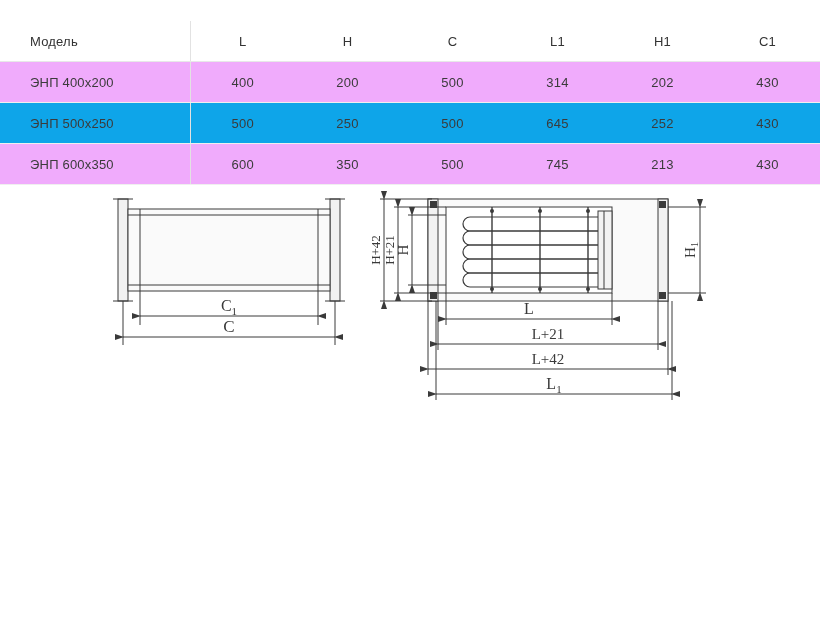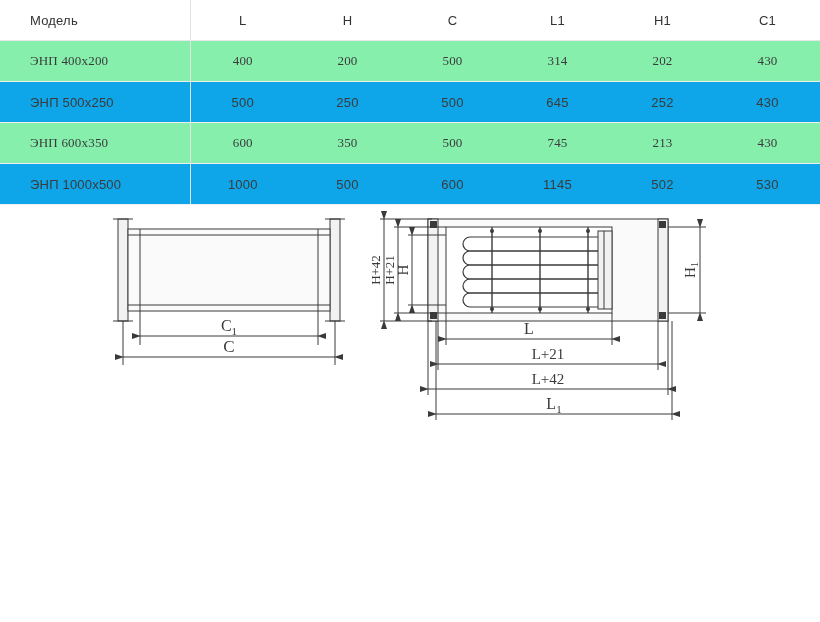--- a/index.html
+++ b/index.html
@@ -11,20 +11,21 @@
     width: 820px;
     height: 622px;
     font-family: "Liberation Sans", sans-serif;
     color: #333333;
     overflow: hidden;
   }
   .page {
     position: relative;
     width: 820px;
     height: 498px;
+    margin-top: 21px;
   }
 
   
   table.spec {
     width: 820px;
     border-collapse: collapse;
     table-layout: fixed;
     font-size: 13px;
   }
   table.spec col.c-model { width: 190px; }
@@ -41,22 +42,21 @@
   table.spec th {
     font-size: 13px;
     color: #333;
   }
   table.spec th.model-head, table.spec td.model-cell {
     text-align: left;
     padding-left: 30px;
     border-right: 1px solid #e2e2e2;
   }
   table.spec tr.r-even td, table.spec tr.r-even th {
-    background: #86efac;
-    font-family: Liberation Serif, serif;
+    background: #f0abfc;
   }
   table.spec tr.r-odd td, table.spec tr.r-odd th {
     background: #0ea5e9;
   }
   table.spec tr.head th {
     background: #ffffff;
     border-bottom: 1px solid #e8e8e8;
   }
   table.spec td {
     border-bottom: 1px solid #efefef;
@@ -117,29 +117,20 @@
       </tr>
       <tr class="r-even">
         <td class="model-cell">ЭНП 600х350</td>
         <td>600</td>
         <td>350</td>
         <td>500</td>
         <td>745</td>
         <td>213</td>
         <td>430</td>
       </tr>
-      <tr class="r-odd">
-        <td class="model-cell">ЭНП 1000х500</td>
-        <td>1000</td>
-        <td>500</td>
-        <td>600</td>
-        <td>1145</td>
-        <td>502</td>
-        <td>530</td>
-      </tr>
     </tbody>
   </table>
 
   <div class="drawing">
     <svg width="820" height="250" viewBox="0 0 820 250" xmlns="http://www.w3.org/2000/svg">
       <defs>
         <marker id="arrS" markerWidth="9" markerHeight="9" refX="8" refY="4.5" orient="auto">
           <path d="M9,4.5 L0,1.5 L0,7.5 Z" fill="#3a3a3a"></path>
         </marker>
         <marker id="arrE" markerWidth="9" markerHeight="9" refX="1" refY="4.5" orient="auto">

